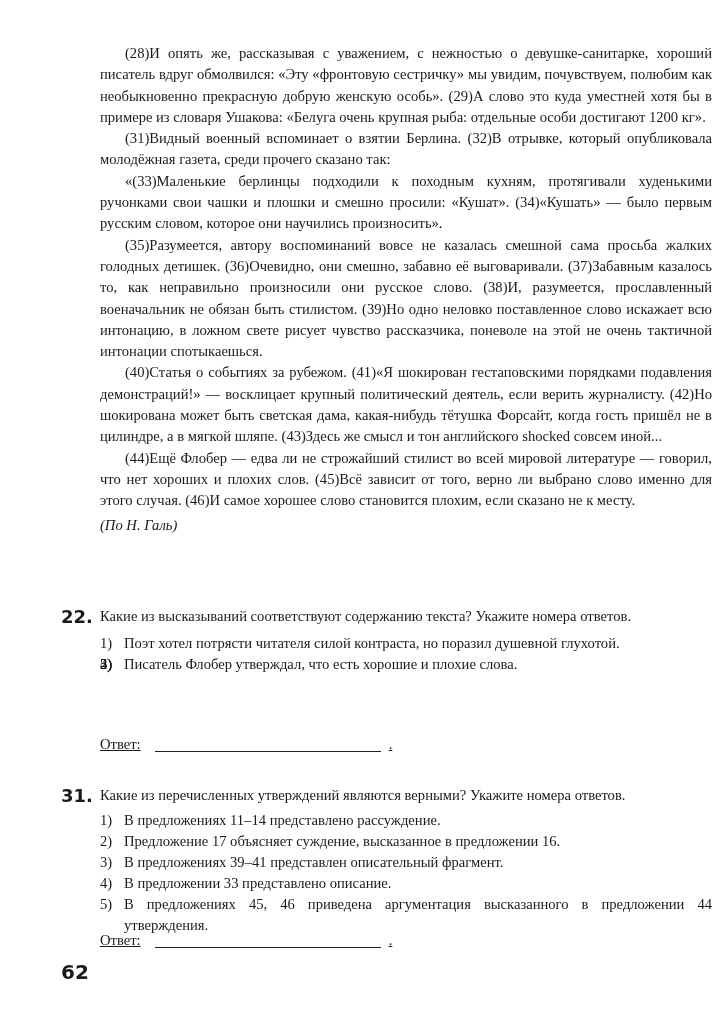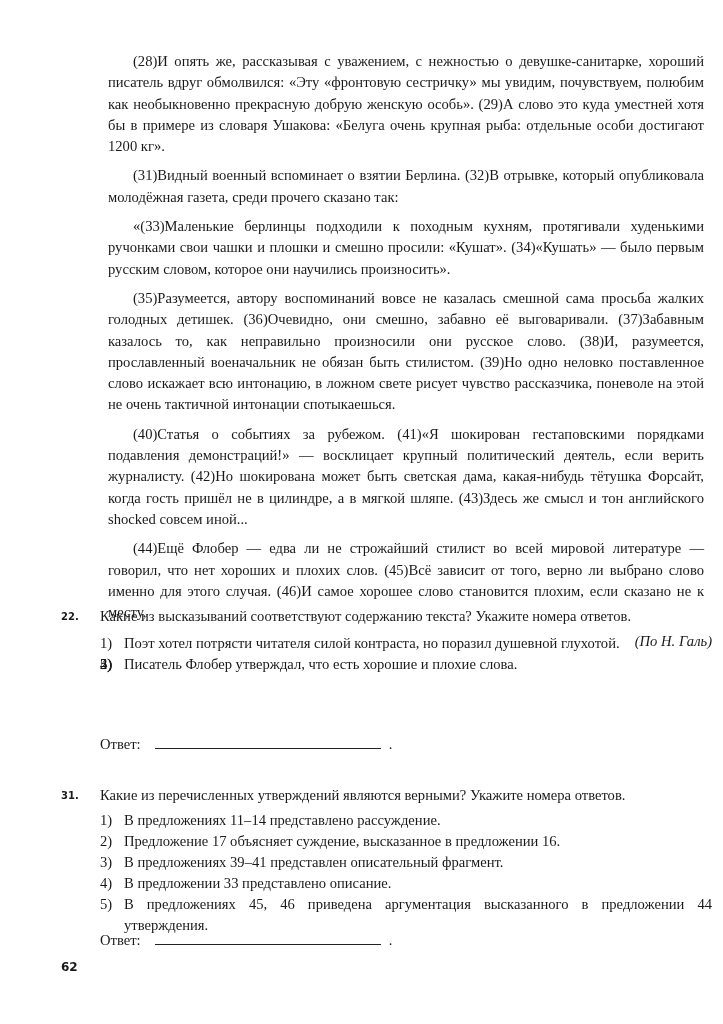--- a/index.html
+++ b/index.html
@@ -6,42 +6,42 @@
   body {
     width: 723px; height: 1024px; position: relative; overflow: hidden;
     font-family: "Liberation Serif", "DejaVu Serif", serif;
     color: #1a1a1a;
   }
   .page { position: absolute; left: 0; top: 0; width: 723px; height: 1024px; }
   .text-block {
     position: absolute; left: 100px; top: 43px; width: 612px;
     font-size: 14.6px; line-height: 21.3px; text-align: justify;
   }
-  .para { margin: 8px; text-indent: 25px; }
+  .para { margin: 0; text-indent: 25px; }
   .source {
-    text-align: right; font-style: italic; margin: 3px 0 10px 0;
+    font-style: italic; margin: 3px 0 10px 0;
   }
   .task { position: absolute; left: 0; width: 723px; font-size: 14.6px; line-height: 21px; }
   .task-number {
     position: absolute; left: 61px; top: 0;
-    font-family: "DejaVu Sans", sans-serif; font-weight: bold; font-size: 10px;
+    font-family: "DejaVu Sans", sans-serif; font-weight: bold; font-size: 18px;
   }
   .task-question { position: absolute; left: 100px; top: 0; width: 612px; }
   .options { position: absolute; left: 100px; width: 612px; margin: 0; padding: 0; list-style: none; }
   .option { position: relative; padding-left: 24px; text-align: justify; }
   .option-num { position: absolute; left: 0; top: 0; }
-  .answer-row { position: absolute; left: 100px; display: flex; align-items: flex-start; }
+  .answer-row { position: absolute; left: 100px; display: flex; align-items: center; text-decoration: underline; }
   .answer-line {
     display: inline-block; width: 226px; height: 14px; margin-left: 14px;
     border-bottom: 1px solid #222;
   }
   .answer-dot { margin-left: 8px; }
   .page-number {
     position: absolute; left: 61px; top: 960px;
-    font-family: "DejaVu Sans", sans-serif; font-weight: bold; font-size: 12px;
+    font-family: "DejaVu Sans", sans-serif; font-weight: bold; font-size: 20px;
   }
 </style>
 </head>
 <body>
 
 <div class="page">
 
   <div class="text-block">
     <p class="para">(28)И опять же, рассказывая с уважением, с нежностью о девушке-санитарке, хороший писатель вдруг обмолвился: «Эту «фронтовую сестричку» мы увидим, почувствуем, полюбим как необыкновенно прекрасную добрую женскую особь». (29)А слово это куда уместней хотя бы в примере из словаря Ушакова: «Белуга очень крупная рыба: отдельные особи достигают 1200 кг».</p>
     <p class="para">(31)Видный военный вспоминает о взятии Берлина. (32)В отрывке, который опубликовала молодёжная газета, среди прочего сказано так:</p>

